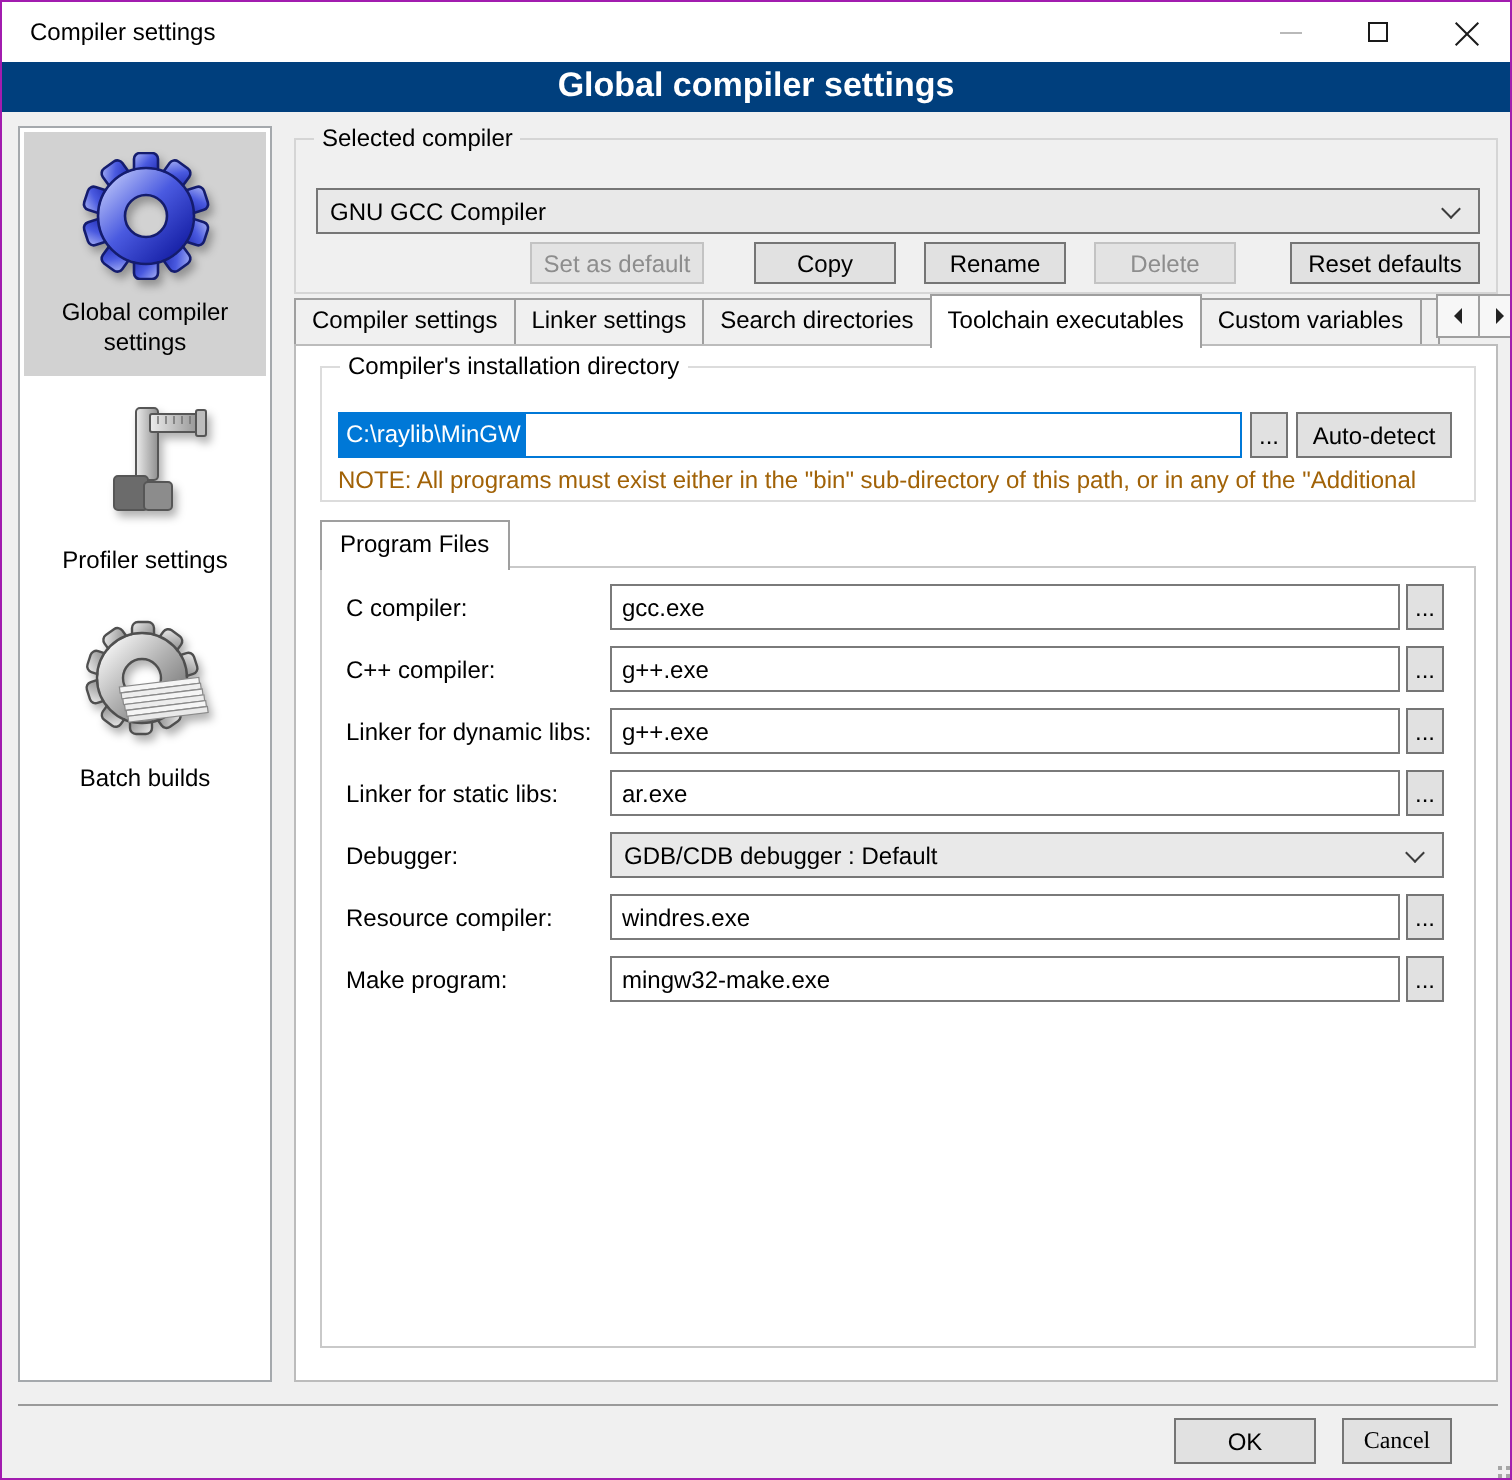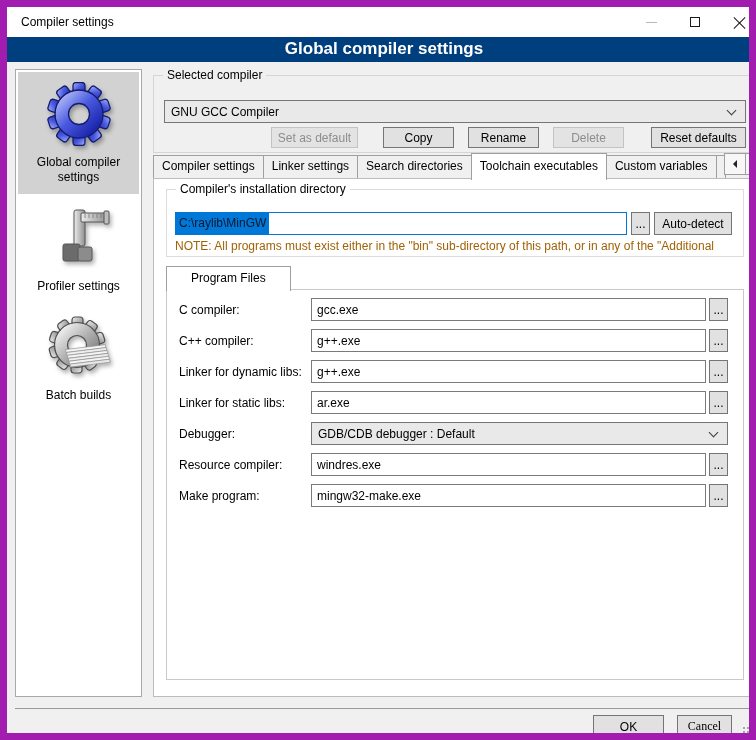--- a/index.html
+++ b/index.html
@@ -3,21 +3,21 @@
 <meta charset="utf-8">
 <style>
   * { box-sizing: border-box; margin: 0; padding: 0; }
   html,body { width:756px; height:740px; }
   body {
     font-family: "Liberation Sans", "DejaVu Sans", sans-serif;
     font-size: 12px; color: #000; background:#fff;
   }
   .window {
     position: relative; width: 756px; height: 740px;
-    background: #f0f0f0; border: 7px solid #a21caf; overflow: hidden;
+    background: #f0f0f0; border: 1px solid #a21caf; overflow: hidden;
   }
 
   
   .titlebar { position:absolute; left:0; top:0; width:754px; height:30px; background:#fff; }
   .titlebar .title { position:absolute; left:14px; top:0; line-height:30px; font-size:12px; }
   .win-controls { position:absolute; right:0; top:0; height:30px; display:flex; }
   .wbtn { width:44px; height:30px; display:flex; align-items:center; justify-content:center; }
   .ico-min { width:11px; height:1px; background:#b9b9b9; }
   .ico-max { width:10px; height:10px; border:1px solid #1a1a1a; background:transparent; }
   .ico-close { position:relative; width:13px; height:13px; }
@@ -94,29 +94,29 @@
   
   .panel { position:absolute; left:146px; top:171px; width:602px; height:519px;
     background:#fff; border:1px solid #bcbcbc; z-index:2; }
 
   .group-install { left:12px; top:10px; width:578px; height:68px; border-color:#dcdcdc; }
   .group-install > .gb-label { background:#fff; }
 
   .textbox { position:absolute; height:23px; background:#fff; border:1px solid #7a7a7a;
     font-size:12px; padding:0 4px; font-family:"Liberation Sans","DejaVu Sans",sans-serif; }
   .dir-input { left:8px; top:22px; width:452px; border-color:#0078d7; display:flex; align-items:center; padding:0; }
-  .sel-text { background:#0078d7; color:#0f172a; line-height:21px; padding:0 3px; white-space:nowrap; }
+  .sel-text { background:#0078d7; color:#ffffff; line-height:21px; padding:0 3px; white-space:nowrap; }
   .b-browse-dir { position:absolute; left:464px; top:22px; width:19px; height:23px; }
   .b-autodetect { position:absolute; left:487px; top:22px; width:78px; height:23px; }
   .note { position:absolute; left:8px; top:49px; width:560px; color:#a16207;
     white-space:nowrap; overflow:hidden; }
 
   
   .subtabbar { position:absolute; left:12px; top:85px; height:26px; display:flex; align-items:flex-end; z-index:3; }
-  .subtab { height:21px; line-height:19px; padding:0 24px; background:#f0f0f0;
+  .subtab { height:21px; line-height:19px; padding:0 9px; background:#f0f0f0;
     border:1px solid #9f9f9f; border-bottom:0; margin-right:-1px; margin-bottom:1px; white-space:nowrap; }
   .subtab.selected { height:25px; line-height:23px; margin-bottom:-1px; background:#fff; position:relative; z-index:5; }
   .subpanel { position:absolute; left:12px; top:110px; width:578px; height:391px;
     background:#fff; border:1px solid #c9c9c9; z-index:2; }
 
   
   .frow { display:flex; align-items:center; margin:8px 15px 0 12px; height:23px; }
   .frow .flabel { width:132px; flex:0 0 auto; }
   .frow input { flex:1; height:23px; background:#fff; border:1px solid #7a7a7a;
     font-size:12px; padding:0 5px; font-family:"Liberation Sans","DejaVu Sans",sans-serif; outline:none; }

